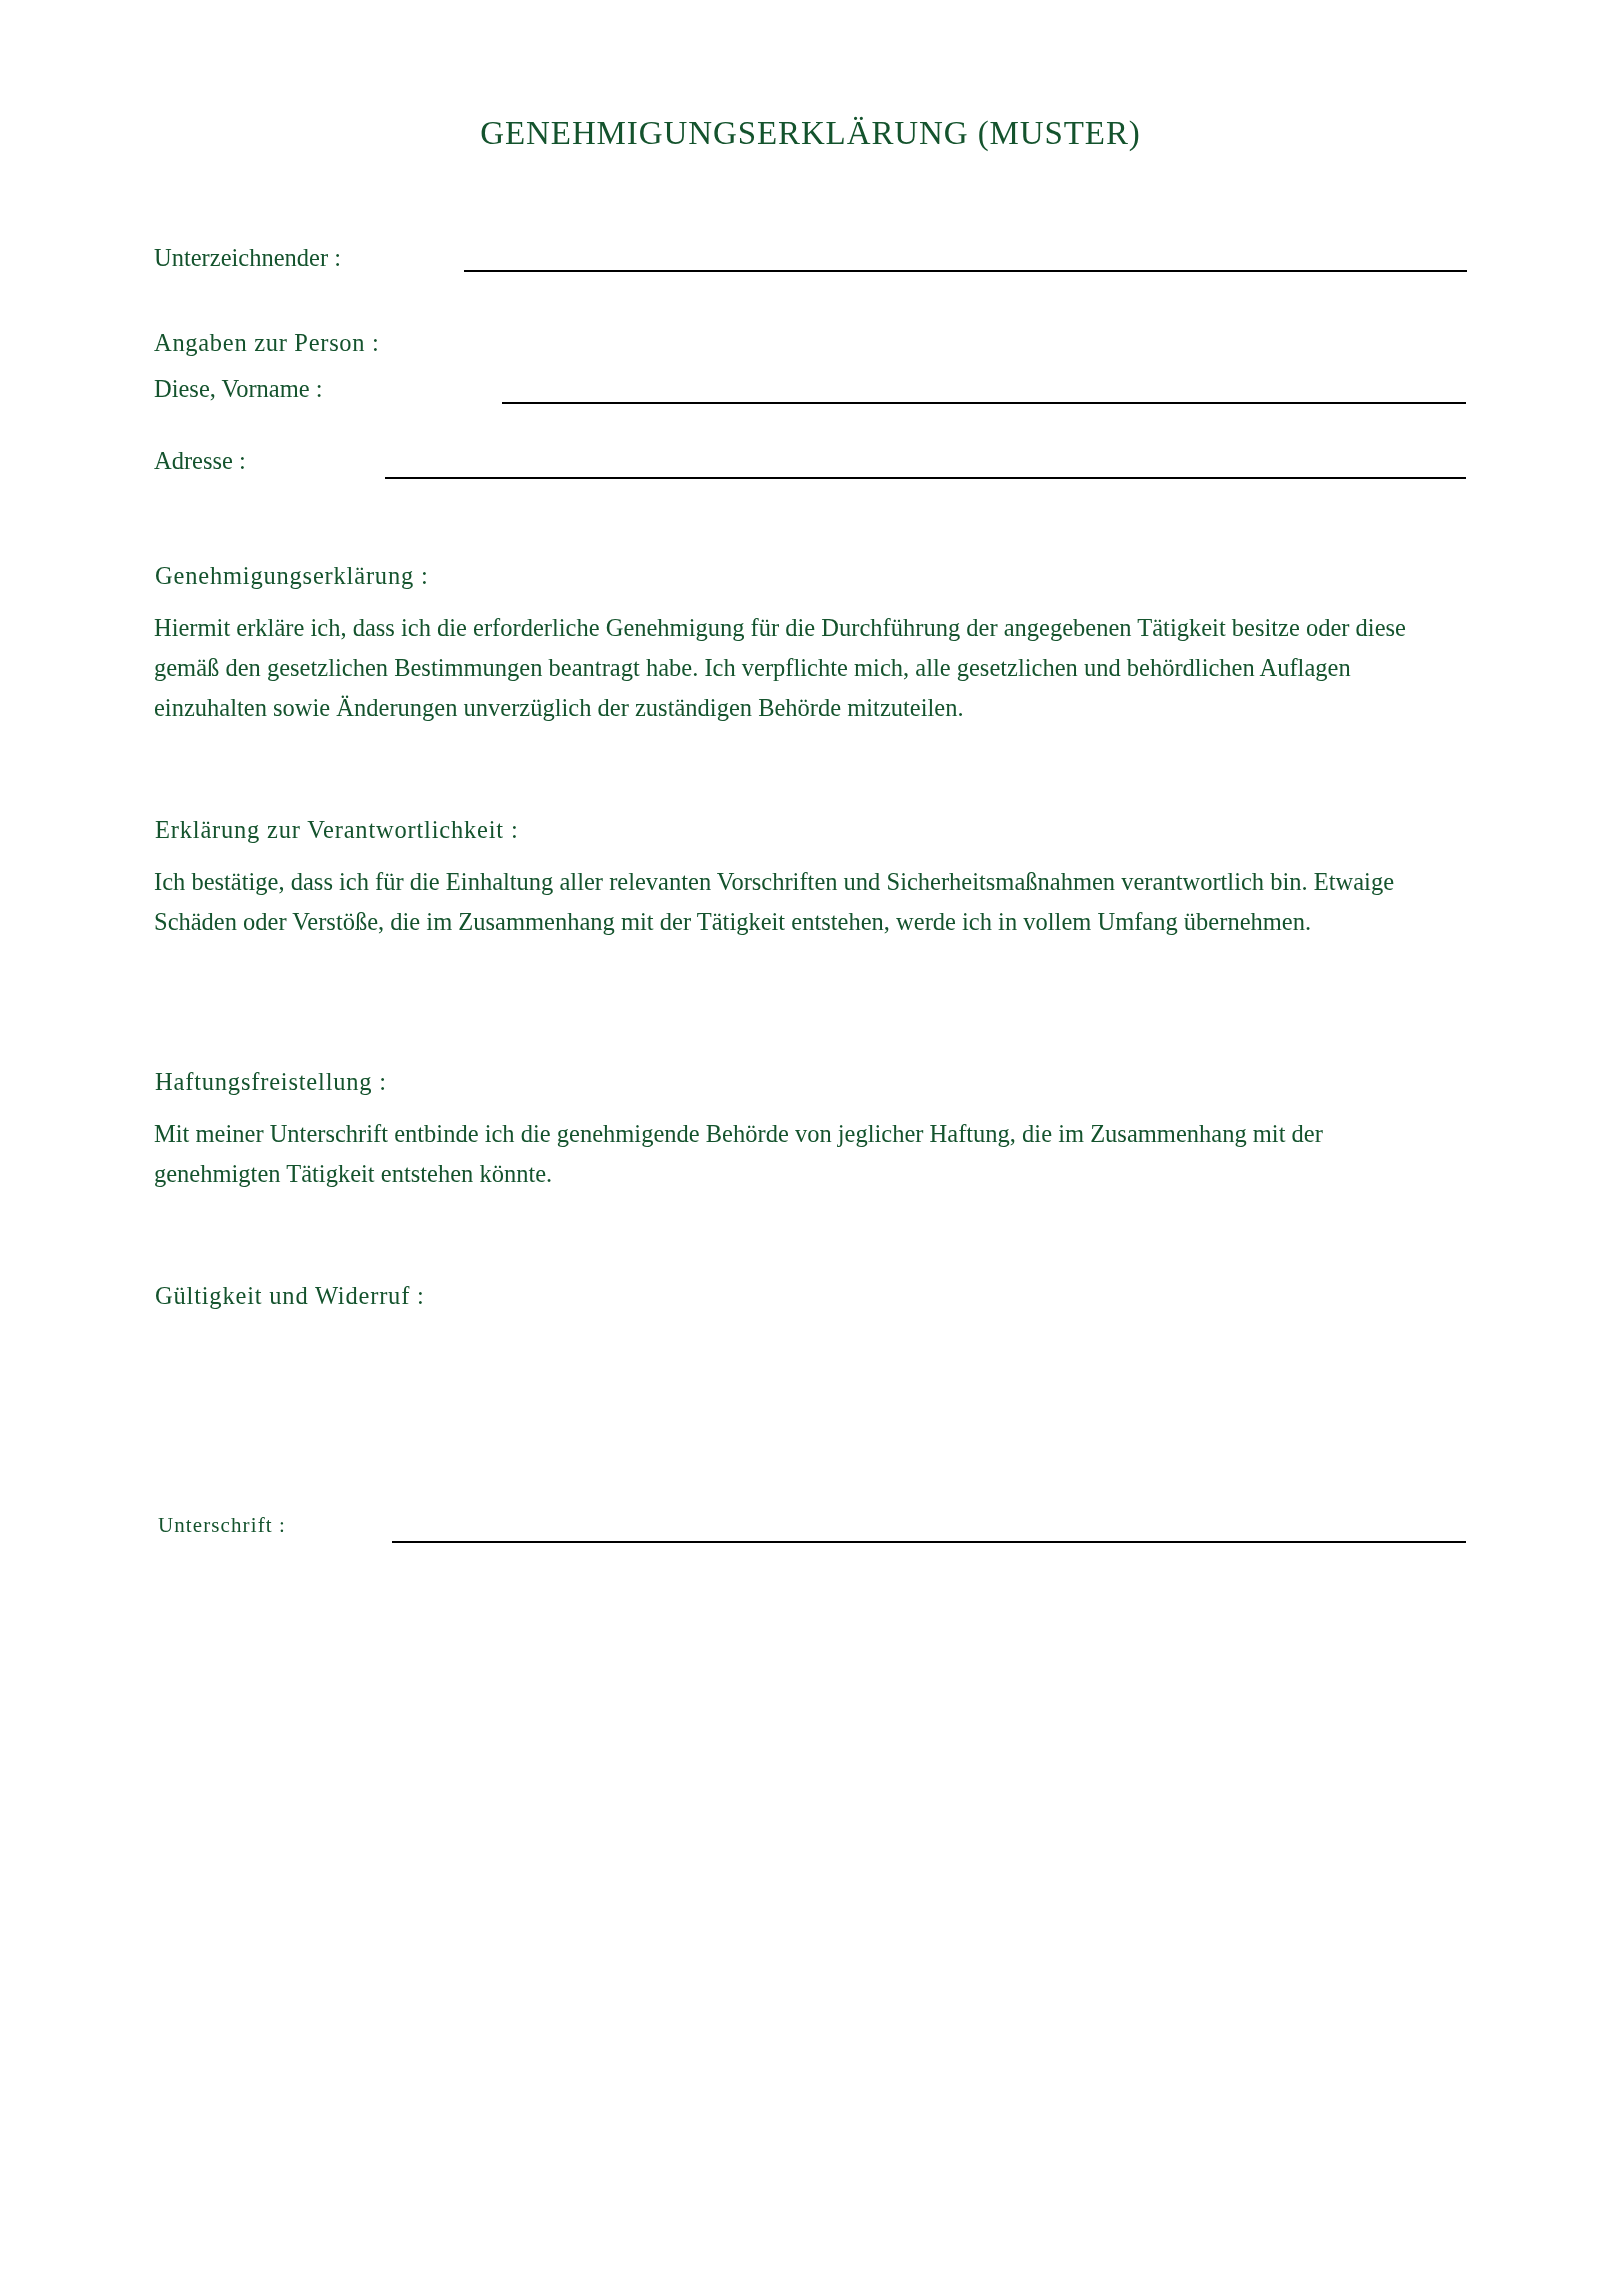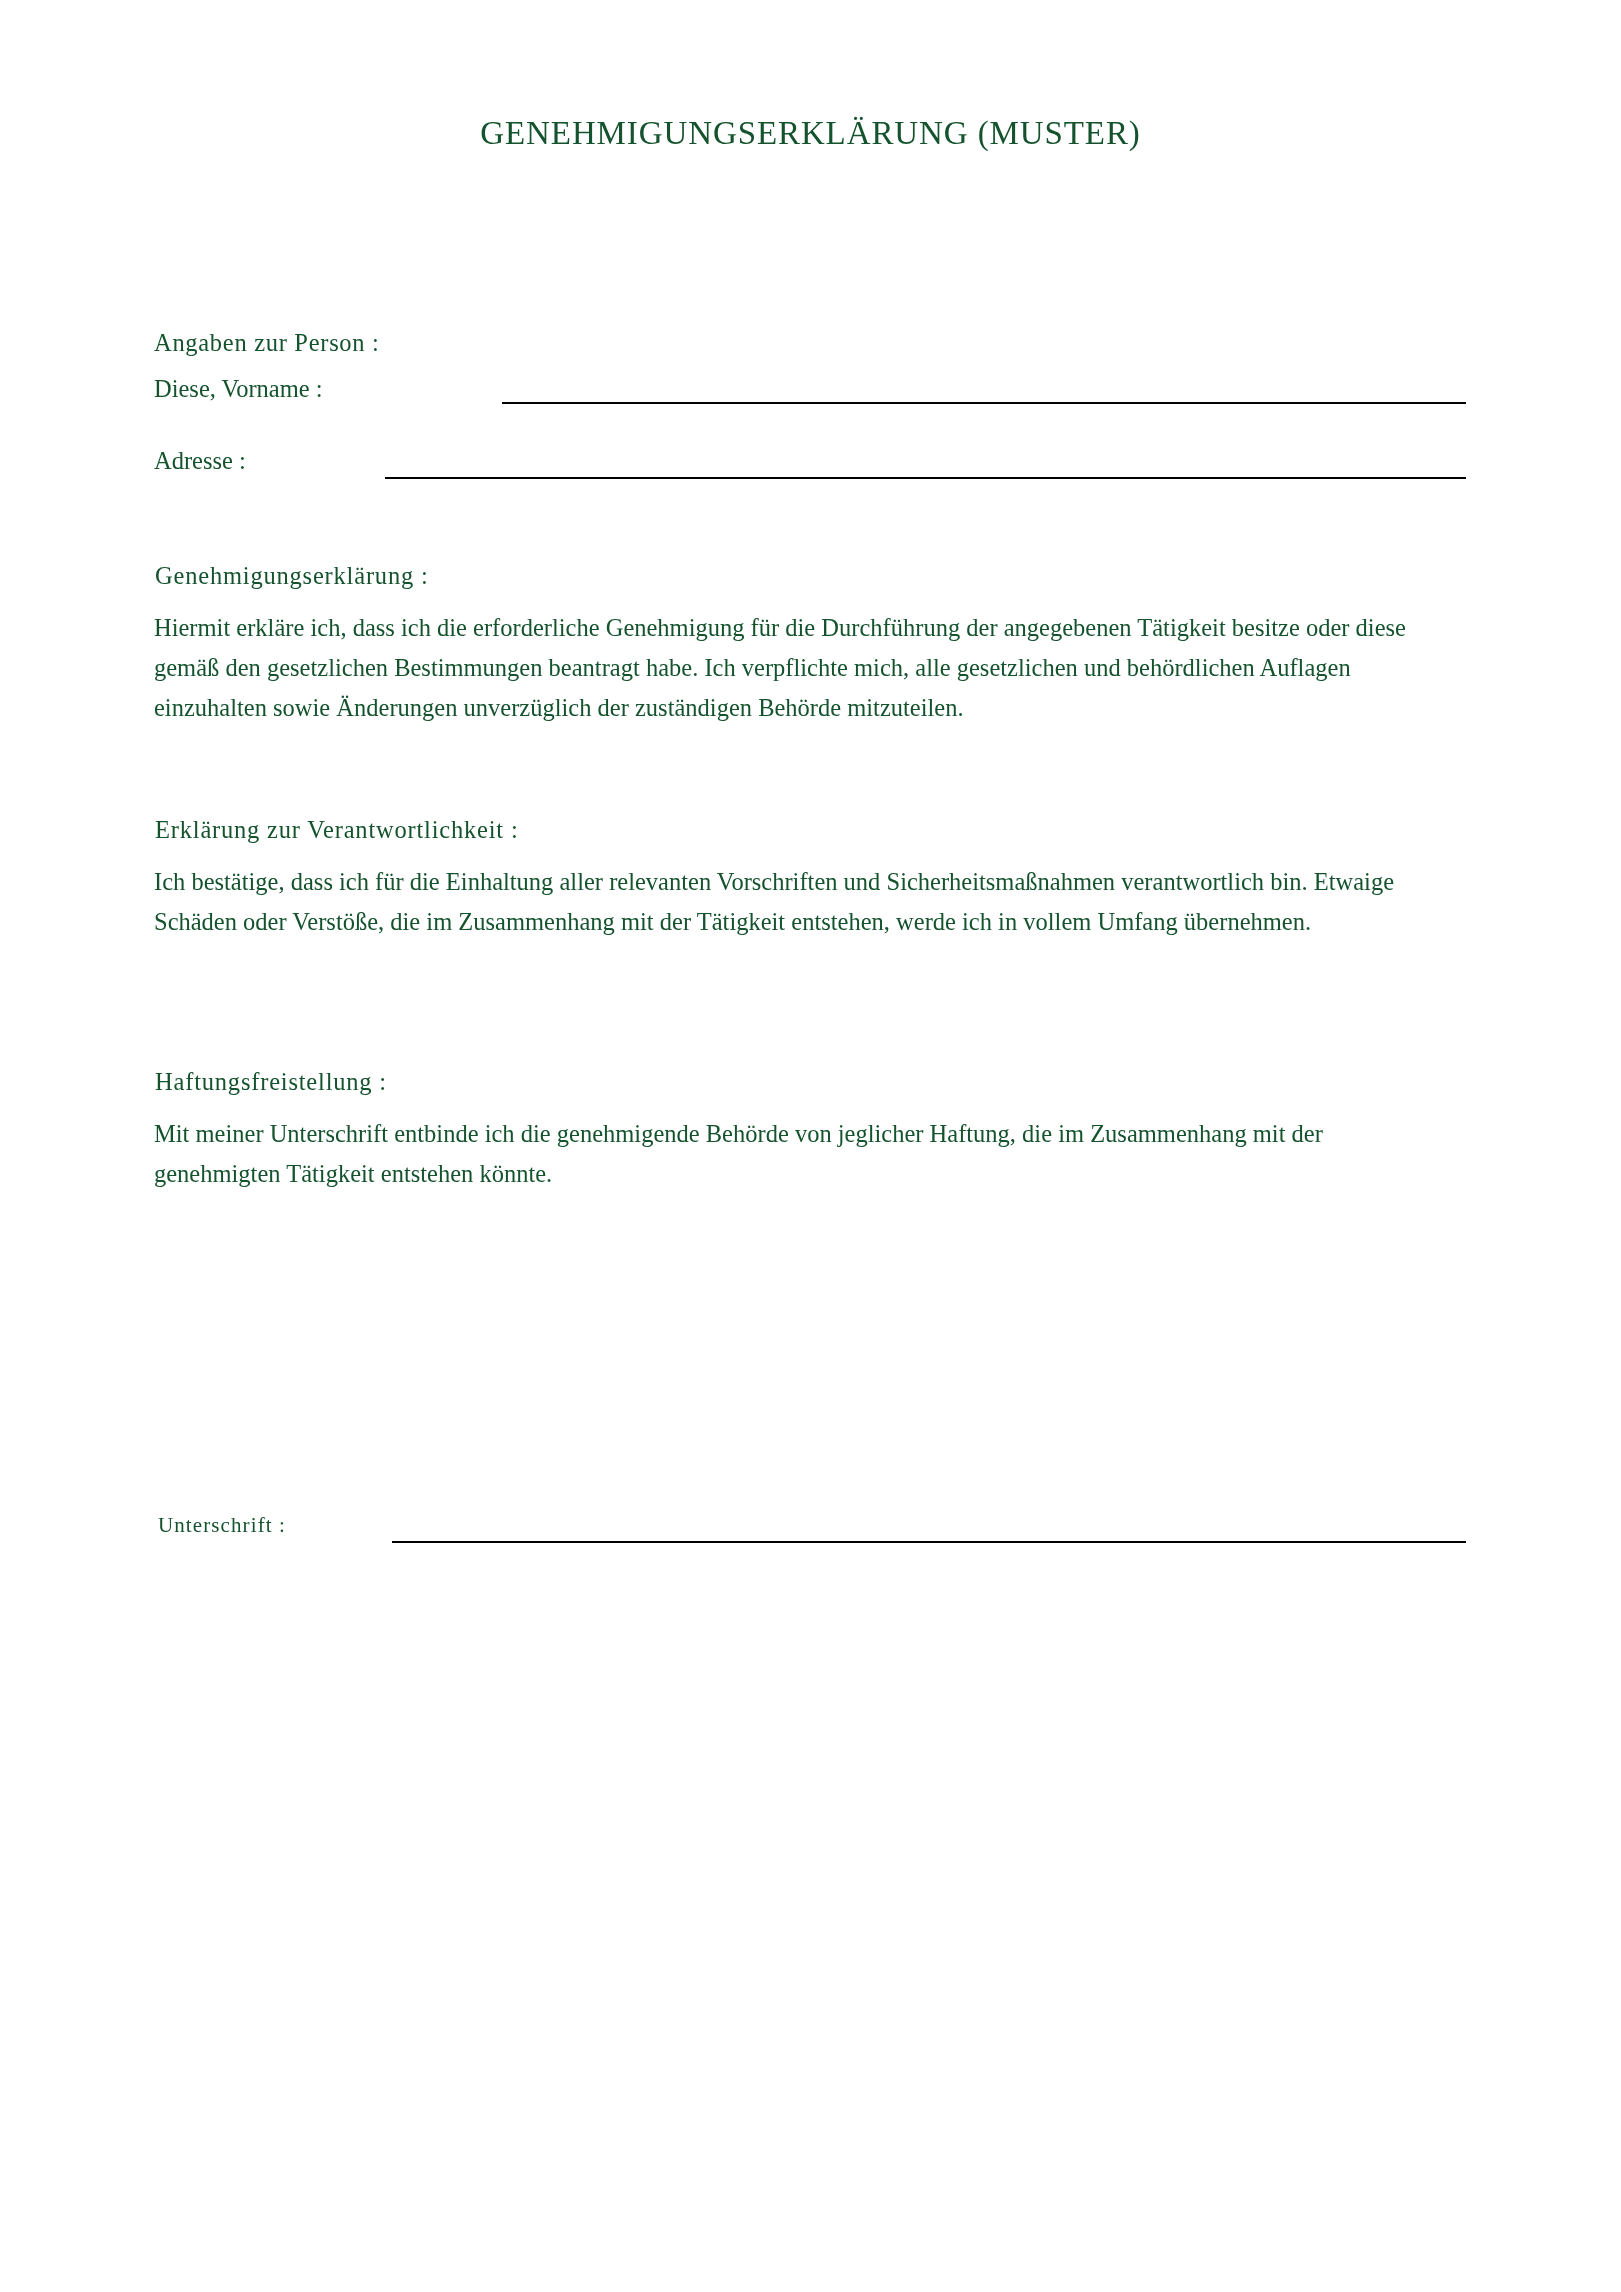--- a/index.html
+++ b/index.html
@@ -93,20 +93,24 @@
     white-space: nowrap;
   }
 </style>
 </head>
 <body>
 
 <div class="page">
 
   <div class="doc-title">GENEHMIGUNGSERKLÄRUNG (MUSTER)</div>
 
+  <div class="field-row" style="top:241px;">
+    <span class="field-label">Unterzeichnender :</span>
+    <span class="field-rule" style="left:310px; top:29px; width:1003px;"></span>
+  </div>
 
   <div class="field-row" style="top:326px;">
     <span class="field-label spaced">Angaben zur Person :</span>
   </div>
 
   <div class="field-row" style="top:372px;">
     <span class="field-label">Diese, Vorname :</span>
     <span class="field-rule" style="left:348px; top:30px; width:964px;"></span>
   </div>
 
@@ -125,20 +129,21 @@
     <p class="section-heading">Erklärung zur Verantwortlichkeit :</p>
     <p class="section-body">Ich bestätige, dass ich für die Einhaltung aller relevanten Vorschriften und Sicherheitsmaßnahmen verantwortlich bin. Etwaige Schäden oder Verstöße, die im Zusammenhang mit der Tätigkeit entstehen, werde ich in vollem Umfang übernehmen.</p>
   </div>
 
   <div class="section" style="top:1065px;">
     <p class="section-heading">Haftungsfreistellung :</p>
     <p class="section-body">Mit meiner Unterschrift entbinde ich die genehmigende Behörde von jeglicher Haftung, die im Zusammenhang mit der genehmigten Tätigkeit entstehen könnte.</p>
   </div>
 
   <div class="section" style="top:1279px;">
+    <p class="section-heading">Gültigkeit und Widerruf :</p>
   </div>
 
   <div class="sig-row" style="top:1509px;">
     <span class="sig-label">Unterschrift :</span>
     <span class="field-rule" style="left:238px; top:32px; width:1074px;"></span>
   </div>
 
 </div>
 
 

